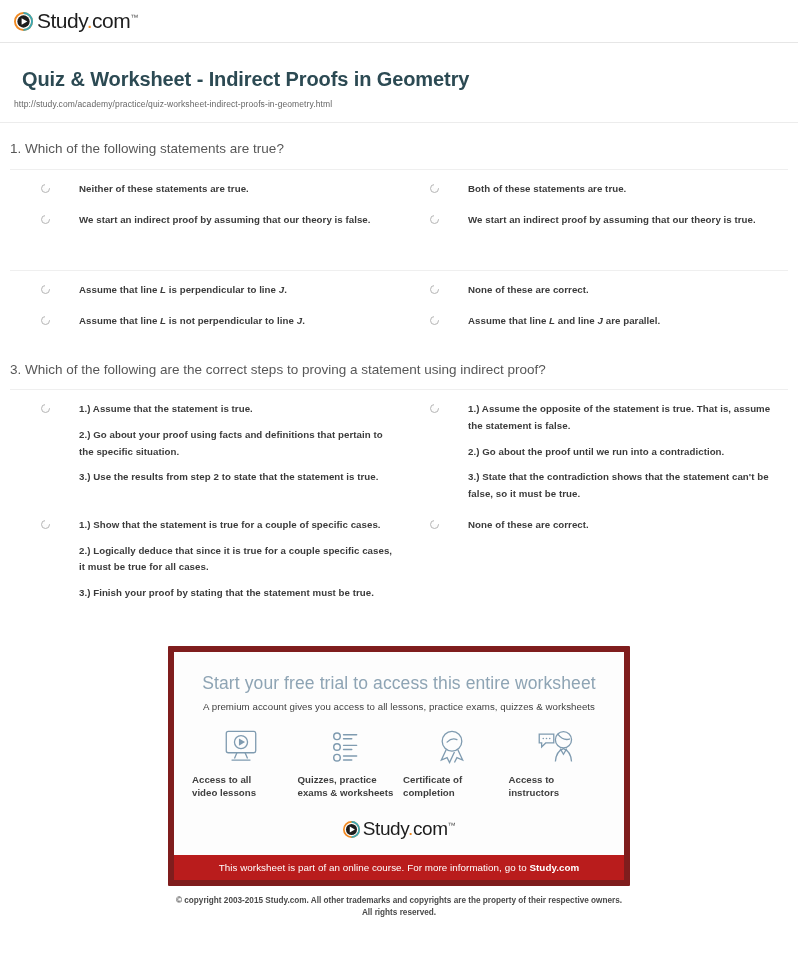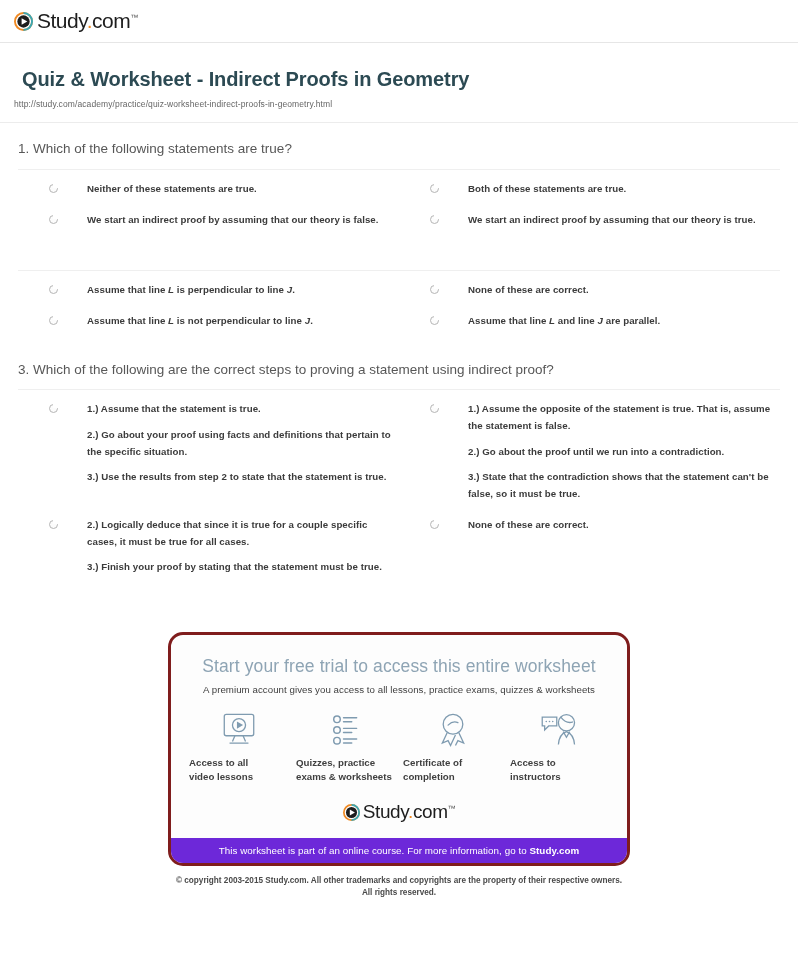--- a/index.html
+++ b/index.html
@@ -51,21 +51,21 @@
     color: #666;
     margin: 5px 0 0 0;
     letter-spacing: 0.1px;
   }
   .title-rule {
     border: none; border-top: 1px solid #ececec;
     margin: 13px 0 0 0;
   }
 
   
-  .questions { padding: 0 18px; }
+  .questions { padding: 0 10px; }
   .question-block { padding-top: 17px; }
   .question-text {
     font-size: 13.5px;
     color: #575757;
     line-height: 1.32;
     margin: 0 0 0 0;
     font-weight: 400;
   }
   .question-text i { font-style: italic; }
   .q-rule {
@@ -111,24 +111,23 @@
   }
   .option .otext i { font-style: italic; }
   .option .otext p { margin: 0 0 9px 16px; }
   .option .otext p:last-child { margin-bottom: 0; }
 
   
   .promo-wrap { padding-top: 30px; display: flex; justify-content: center; }
   .promo {
     width: 462px;
     background: #fdfdfd;
-    border: 3px solid #7f1d1d;
-    border-radius: 15px;
+    border: 6px solid #7f1d1d;
+    border-radius: 1px;
     overflow: hidden;
-    margin-top: 12px;
   }
   .promo-head {
     text-align: center;
     padding: 21px 20px 0 20px;
   }
   .promo-title {
     font-size: 17.5px;
     color: #8ea4b4;
     font-weight: 400;
     margin: 0;
@@ -163,21 +162,21 @@
   .promo-logo-row {
     display: flex; align-items: center; justify-content: center;
     padding: 18px 0 15px 0;
   }
   .promo-logo-mark { width: 17px; height: 17px; flex: 0 0 17px; }
   .promo-logo-word {
     font-size: 19px; color: #1d1d1d; margin-left: 3px; letter-spacing: -0.4px;
   }
   .promo-logo-word .dot { color: #f08a24; }
   .promo-bar {
-    background: #6d28d9;
+    background: #b91c1c;
     color: #ffffff;
     text-align: center;
     font-size: 9.8px;
     padding: 7px 0;
     letter-spacing: 0.05px;
   }
   .promo-bar b { font-weight: bold; }
 
   .copyright {
     text-align: center;
@@ -291,20 +290,21 @@
         <span class="radio"></span>
         <span class="otext">
             <p>1.) Assume the opposite of the statement is true. That is, assume the statement is false.</p>
             <p>2.) Go about the proof until we run into a contradiction.</p>
             <p>3.) State that the contradiction shows that the statement can't be false, so it must be true.</p>
           </span>
       </label>
       <label class="option">
         <span class="radio"></span>
         <span class="otext">
+            <p>1.) Show that the statement is true for a couple of specific cases.</p>
             <p>2.) Logically deduce that since it is true for a couple specific cases, it must be true for all cases.</p>
             <p>3.) Finish your proof by stating that the statement must be true.</p>
           </span>
       </label>
       <label class="option">
         <span class="radio"></span>
         <span class="otext">
             <p>None of these are correct.</p>
           </span>
       </label>

